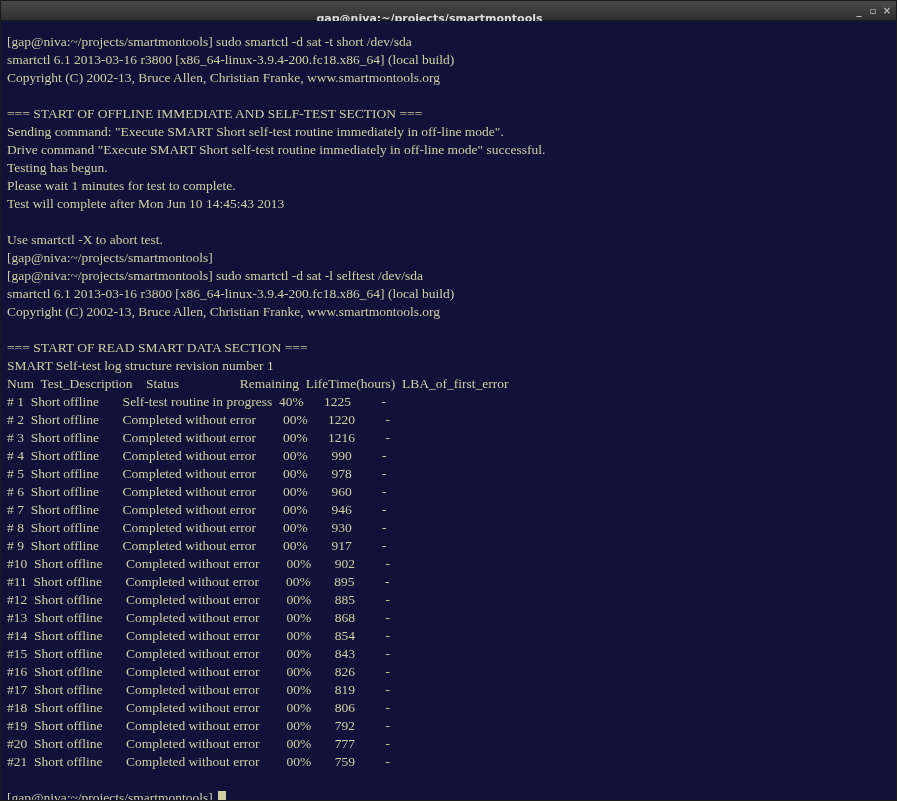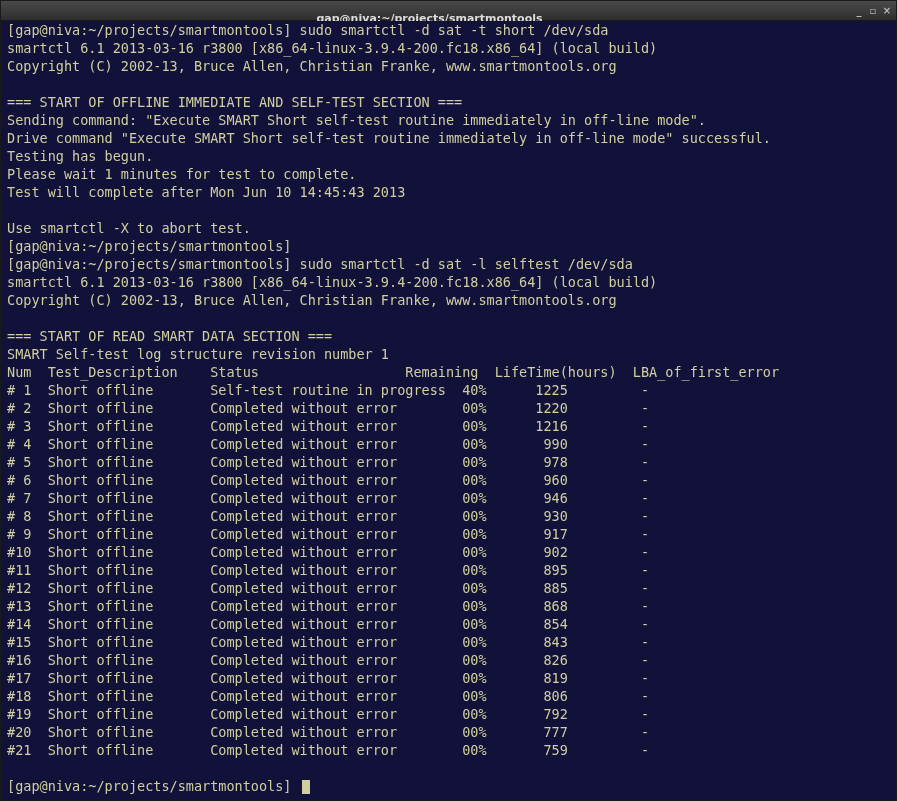--- a/index.html
+++ b/index.html
@@ -46,24 +46,25 @@
       color:#bbb;
       font-weight:bold;
       line-height:10px;
       font-size:10px;
       text-align:center;
     }
     .terminal {
       flex: 1;
       background: #11113a;
       color: #d0cfa0;
-      padding: 0 6px;
+      padding: 12px 6px;
       line-height: 18px;
       white-space: pre;
       overflow: hidden;
+      font-family: Liberation Serif, serif;
     }
     .cursor{
       display:inline-block;
       width:8px;
       height:14px;
       background:#d0cfa0;
       vertical-align:text-bottom;
       margin-left:2px;
     }
   </style>

